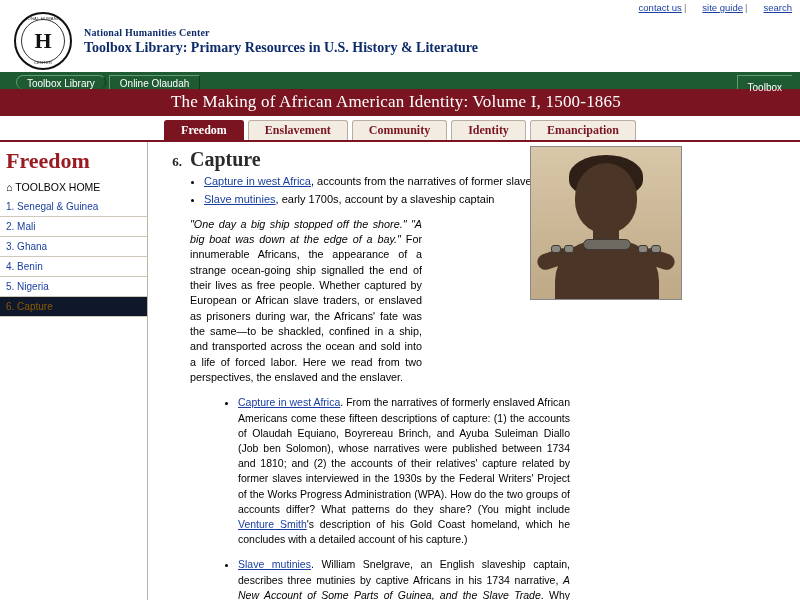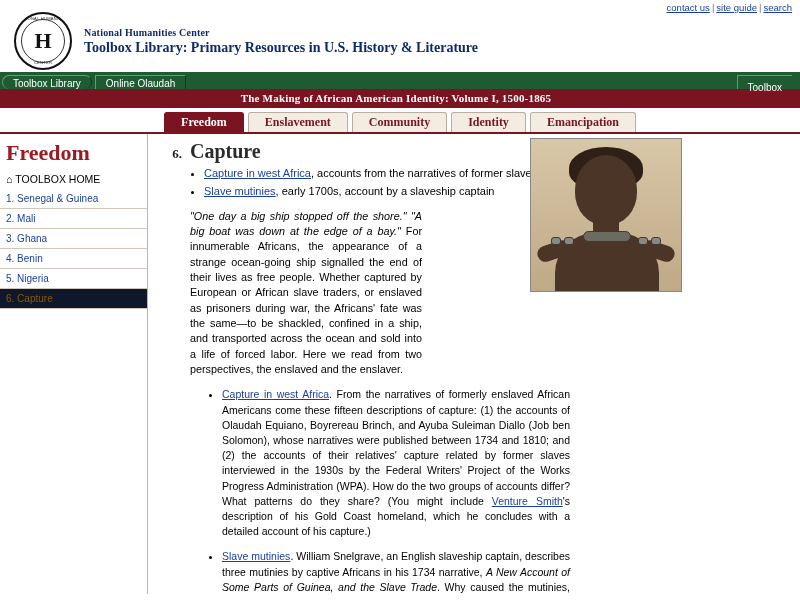--- a/index.html
+++ b/index.html
@@ -18,21 +18,21 @@
   
   .utility-bar {
     height: 14px;
     text-align: right;
     padding: 2px 8px 0 0;
     font-size: 9.5px;
   }
   .utility-bar a {
     color: #1a3fa0;
     text-decoration: underline;
-    margin-left: 0;
+    margin-left: 14px;
   }
   .utility-sep { color: #777; margin: 0 2px; }
 
   
   .masthead {
     display: flex;
     align-items: center;
     padding: 0 0 6px 14px;
     height: 50px;
   }
@@ -110,43 +110,43 @@
     font-size: 10px;
     padding: 2px 10px 2px 10px;
     margin-right: 3px;
     border-top: 1px solid #5e9e72;
     border-left: 1px solid #5e9e72;
     border-right: 1px solid #0d3a1e;
     height: 14px;
     box-sizing: border-box;
     line-height: 12px;
   }
-  .tab-btn.first { margin-left: 2px; border-radius: 7px; }
+  .tab-btn.first { margin-left: 16px; border-radius: 7px; }
   .tab-right {
     position: absolute;
     right: 8px;
     bottom: 0;
     color: #ffffff;
     font-size: 10px;
     padding: 6px 10px;
     border-top: 1px solid #5e9e72;
     border-left: 1px solid #5e9e72;
     height: 14px;
     box-sizing: border-box;
     line-height: 12px;
   }
 
   
   .titlebar {
     background: #7a1420;
     color: #ffffff;
     text-align: center;
     font-family: "Liberation Serif", serif;
-    font-size: 11px;
-    font-weight: bold;
+    font-size: 17px;
+    font-weight: normal;
     padding: 3px 8px 4px 0;
     letter-spacing: 0.2px;
   }
 
   
   .themebar {
     background: #ffffff;
     border-bottom: 2px solid #7a1420;
     padding: 4px 0 0 0;
     display: flex;
@@ -335,20 +335,21 @@
     margin: 10px 0 0 48px;
     padding: 0 0 0 14px;
     list-style: disc;
     width: 348px;
   }
   .bullets > li {
     font-size: 10.5px;
     line-height: 1.45;
     margin-bottom: 10px;
     text-align: justify;
+    margin-left: 16px;
   }
   .bullets a { color: #1a3fa0; }
   .bullets i { font-style: italic; }
 </style>
 </head>
 <body>
 
 <div class="utility-bar">
   <a href="#">contact us</a><span class="utility-sep">|</span><a href="#">site guide</a><span class="utility-sep">|</span><a href="#">search</a>
 </div>

